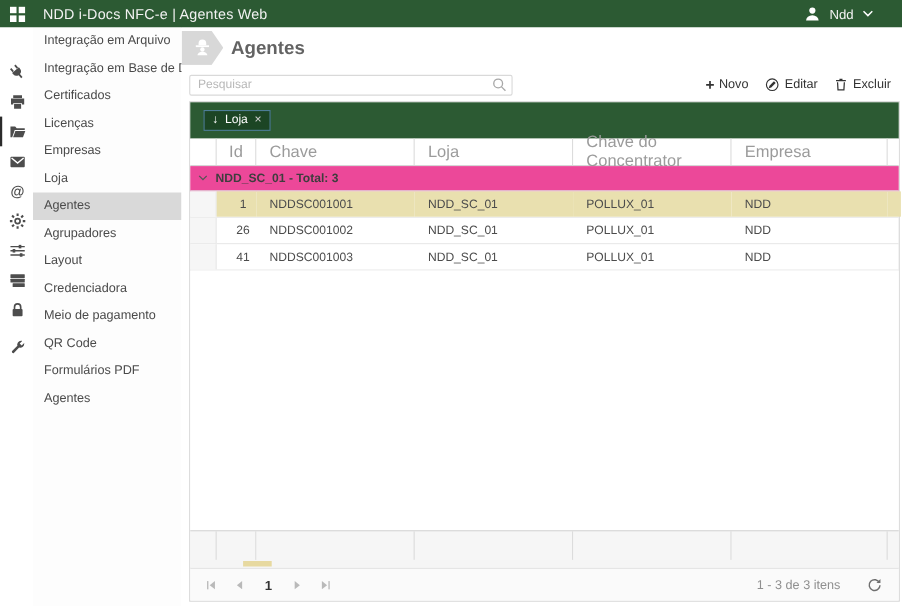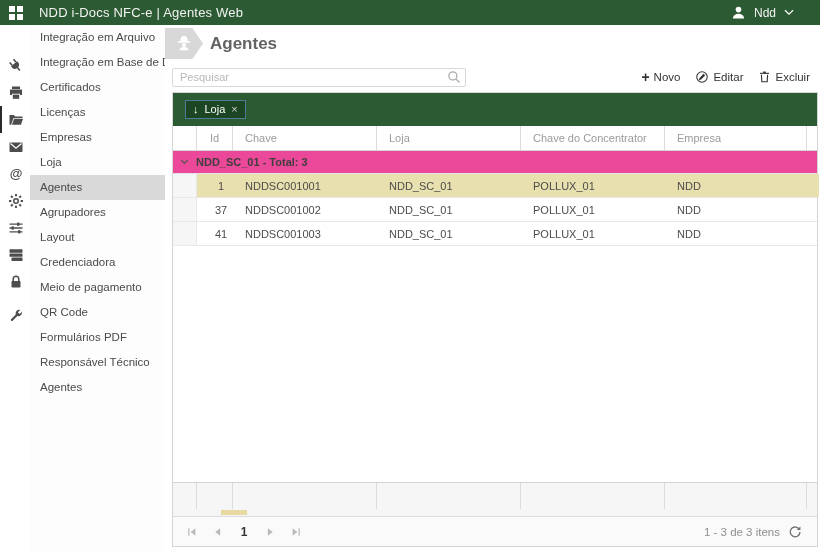--- a/index.html
+++ b/index.html
@@ -48,21 +48,21 @@
     cursor:pointer; font-family:inherit; }
   .plus-glyph { font-size:14px; font-weight:bold; line-height:10px; }
 
   
   .grid { flex:1; margin:0 2px 4px 7px; border:1px solid #d5d5d5; display:flex; flex-direction:column; min-height:0; }
   .gbar { height:33px; background:#2c5a33; display:flex; align-items:center; padding-left:12px; flex:none; }
   .chip { display:flex; align-items:center; gap:6px; background:#1c4524; border:1px solid #4d7d96; color:#fff;
     font-size:11px; padding:2px 7px 3px; cursor:pointer; }
   .chip-x { color:#cfcfcf; font-size:11px; cursor:pointer; }
 
-  .ghead { display:flex; height:25px; border-bottom:1px solid #d5d5d5; font-size:11px; color:#9b9b9b; flex:none; background:#fff; }
+  .ghead { display:flex; height:25px; border-bottom:1px solid #d5d5d5; font-size:15px; color:#9b9b9b; flex:none; background:#fff; }
   .hc { height:100%; display:flex; align-items:center; padding-left:12px; border-right:1px solid #dcdcdc; cursor:pointer; }
   .c0 { width:24px; padding:0; flex:none; }
   .c1 { width:36px; padding:0; justify-content:center; flex:none; }
   .c2 { width:144px; flex:none; }
   .c3 { width:144px; flex:none; }
   .c4 { width:144px; flex:none; }
   .c5 { width:142px; flex:none; }
   .c6 { flex:1; border-right:none; padding:0; }
 
   .grouprow { height:23px; background:#ec4899; border-bottom:1px solid #e3e3e3; display:flex; align-items:center;
@@ -79,21 +79,21 @@
   .gfoot { height:27px; display:flex; border-top:1px solid #d5d5d5; background:#f6f6f6; flex:none; }
   .fc { height:100%; border-right:1px solid #dcdcdc; }
 
   .hscroll { height:7px; background:#f5f5f5; position:relative; flex:none; }
   .hthumb { position:absolute; left:48px; top:1px; width:26px; height:5px; background:#e7d9a0; cursor:pointer; }
 
   .pager { height:30px; background:#fafafa; border-top:1px solid #dcdcdc; display:flex; align-items:center;
     padding:0 15px 0 6px; flex:none; }
   .pg-btn { width:26px; height:22px; display:flex; align-items:center; justify-content:center; color:#b9b9b9; cursor:pointer; }
   .pg-num { width:26px; text-align:center; font-size:12px; font-weight:bold; color:#333; cursor:pointer; }
-  .pager-right { margin-left:auto; display:flex; align-items:center; gap:8px; font-size:11.5px; color:#8f8f8f; }
+  .pager-right { margin-left:auto; display:flex; align-items:center; gap:24px; font-size:11.5px; color:#8f8f8f; }
   .refresh { color:#6f6f6f; cursor:pointer; }
 </style>
 </head>
 <body>
 
 <div class="topbar">
   <span class="waffle">
     <svg width="14" height="14" viewBox="0 0 14 14" fill="#fff">
         <rect x="0" y="0" width="6" height="6"></rect>
         <rect x="8" y="0" width="6" height="6"></rect>
@@ -200,21 +200,20 @@
     <div class="menu-item">Licenças</div>
     <div class="menu-item">Empresas</div>
     <div class="menu-item">Loja</div>
     <div class="menu-item selected">Agentes</div>
     <div class="menu-item">Agrupadores</div>
     <div class="menu-item">Layout</div>
     <div class="menu-item">Credenciadora</div>
     <div class="menu-item">Meio de pagamento</div>
     <div class="menu-item">QR Code</div>
     <div class="menu-item">Formulários PDF</div>
-    <div class="menu-item">Responsável Técnico</div>
     <div class="menu-item">Agentes</div>
   </div>
 
   <div class="main">
 
     <div class="page-header">
       <span class="badge">
         <svg width="18" height="18" viewBox="0 0 18 18" fill="#fff">
             <path d="M5.5 6.2V4.5a3.5 3.5 0 0 1 7 0v1.7z"></path>
             <rect x="3" y="6.2" width="12" height="1.6"></rect>
@@ -295,21 +294,21 @@
         <span class="cell hcell"></span>
         <span class="cell c1">1</span>
         <span class="cell c2">NDDSC001001</span>
         <span class="cell c3">NDD_SC_01</span>
         <span class="cell c4">POLLUX_01</span>
         <span class="cell c5">NDD</span>
         <span class="cell c6"></span>
       </div>
       <div class="row">
         <span class="cell hcell"></span>
-        <span class="cell c1">37</span>
+        <span class="cell c1">26</span>
         <span class="cell c2">NDDSC001002</span>
         <span class="cell c3">NDD_SC_01</span>
         <span class="cell c4">POLLUX_01</span>
         <span class="cell c5">NDD</span>
         <span class="cell c6"></span>
       </div>
       <div class="row">
         <span class="cell hcell"></span>
         <span class="cell c1">41</span>
         <span class="cell c2">NDDSC001003</span>

